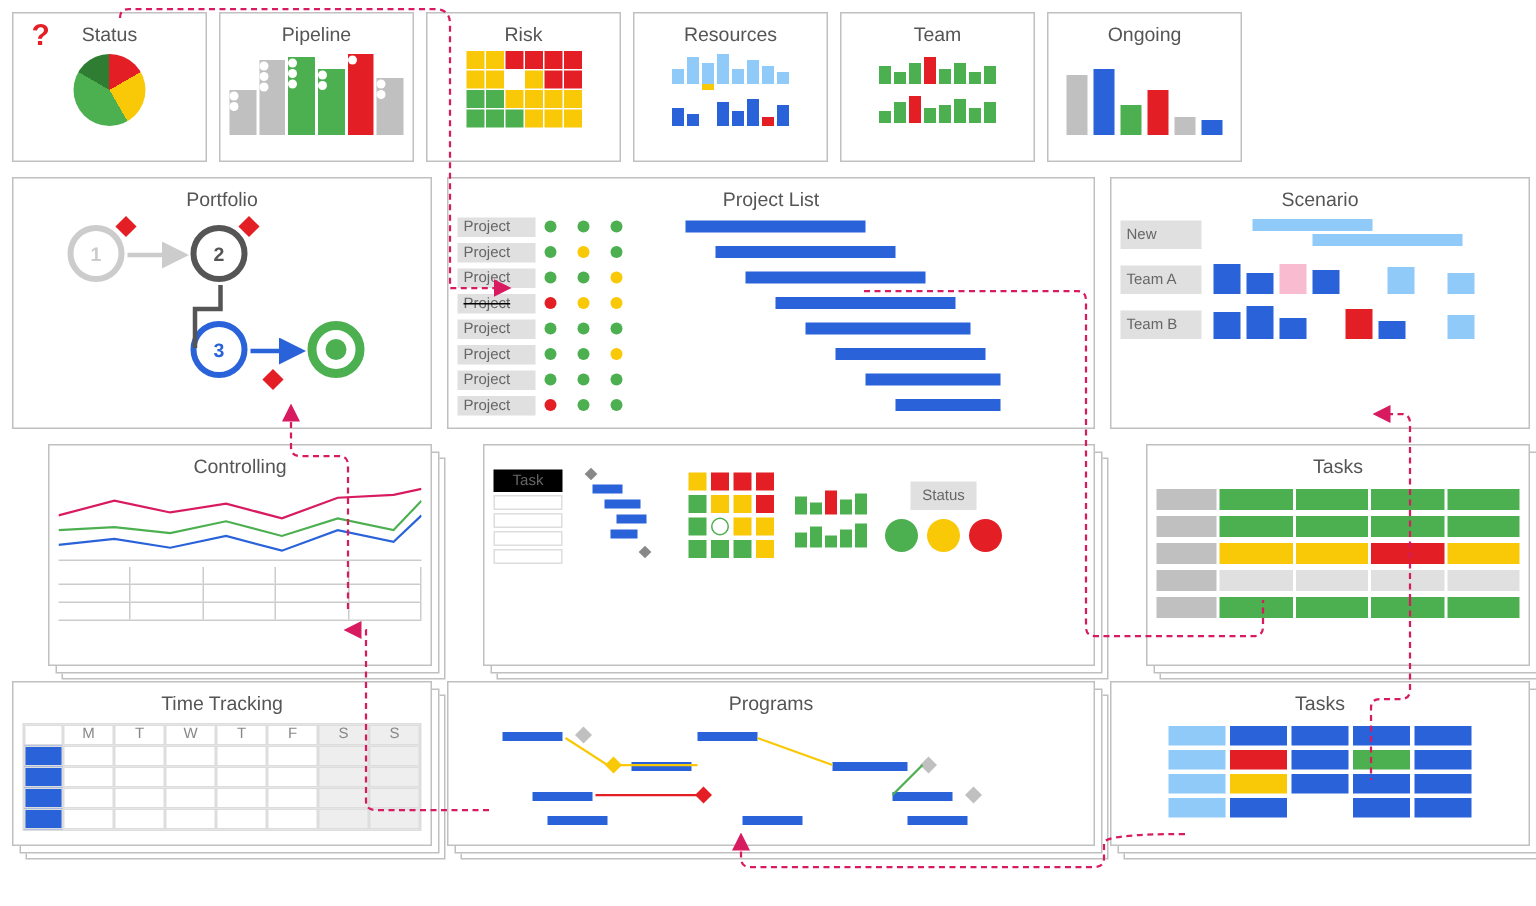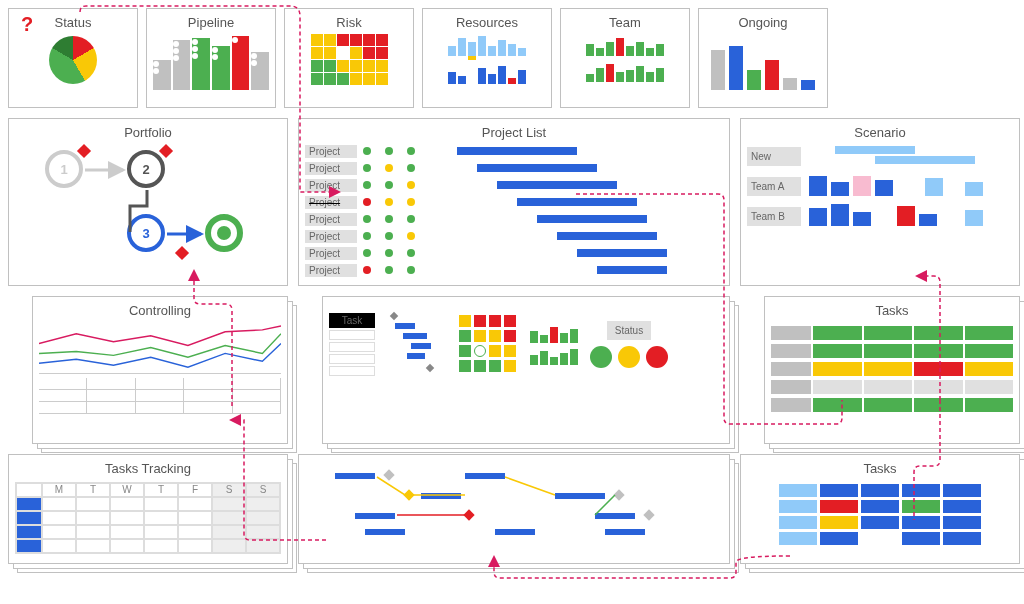--- a/index.html
+++ b/index.html
@@ -565,21 +565,21 @@
           <div class="team-cell team-first gray"></div>
           <div class="team-cell green"></div>
           <div class="team-cell green"></div>
           <div class="team-cell green"></div>
           <div class="team-cell green"></div>
         </div>
   </div>
 </div>
 
 <div class="card short-card card-stack" style="position:relative">
-  <div class="card-title">Tasks Tracking</div>
+  <div class="card-title">Time Tracking</div>
   <div class="tt-body">
     <div class="tt-table" id="tt-table">
           <div class="tt-cell"></div>
           <div class="tt-cell">M</div>
           <div class="tt-cell">T</div>
           <div class="tt-cell">W</div>
           <div class="tt-cell">T</div>
           <div class="tt-cell">F</div>
           <div class="tt-cell tt-gray">S</div>
           <div class="tt-cell tt-gray">S</div>
@@ -613,20 +613,21 @@
           <div class="tt-cell"></div>
           <div class="tt-cell"></div>
           <div class="tt-cell"></div>
           <div class="tt-cell tt-gray"></div>
           <div class="tt-cell tt-gray"></div>
         </div>
   </div>
 </div>
 
 <div class="card short-card card-stack" style="position:relative">
+  <div class="card-title">Programs</div>
   <div class="prog-body">
     <div class="pg-bar" style="top:8px;left:30px;width:40px"></div>
     <div class="pg-diamond gray" style="top:6px;left:80px"></div>
     <div class="pg-bar" style="top:8px;left:160px;width:40px"></div>
     <div class="pg-diamond yellow" style="top:26px;left:100px"></div>
     <div class="pg-bar" style="top:28px;left:116px;width:40px"></div>
     <div class="pg-bar" style="top:28px;left:250px;width:50px"></div>
     <div class="pg-diamond gray" style="top:26px;left:310px"></div>
     <div class="pg-bar" style="top:48px;left:50px;width:40px"></div>
     <div class="pg-diamond red" style="top:46px;left:160px"></div>

